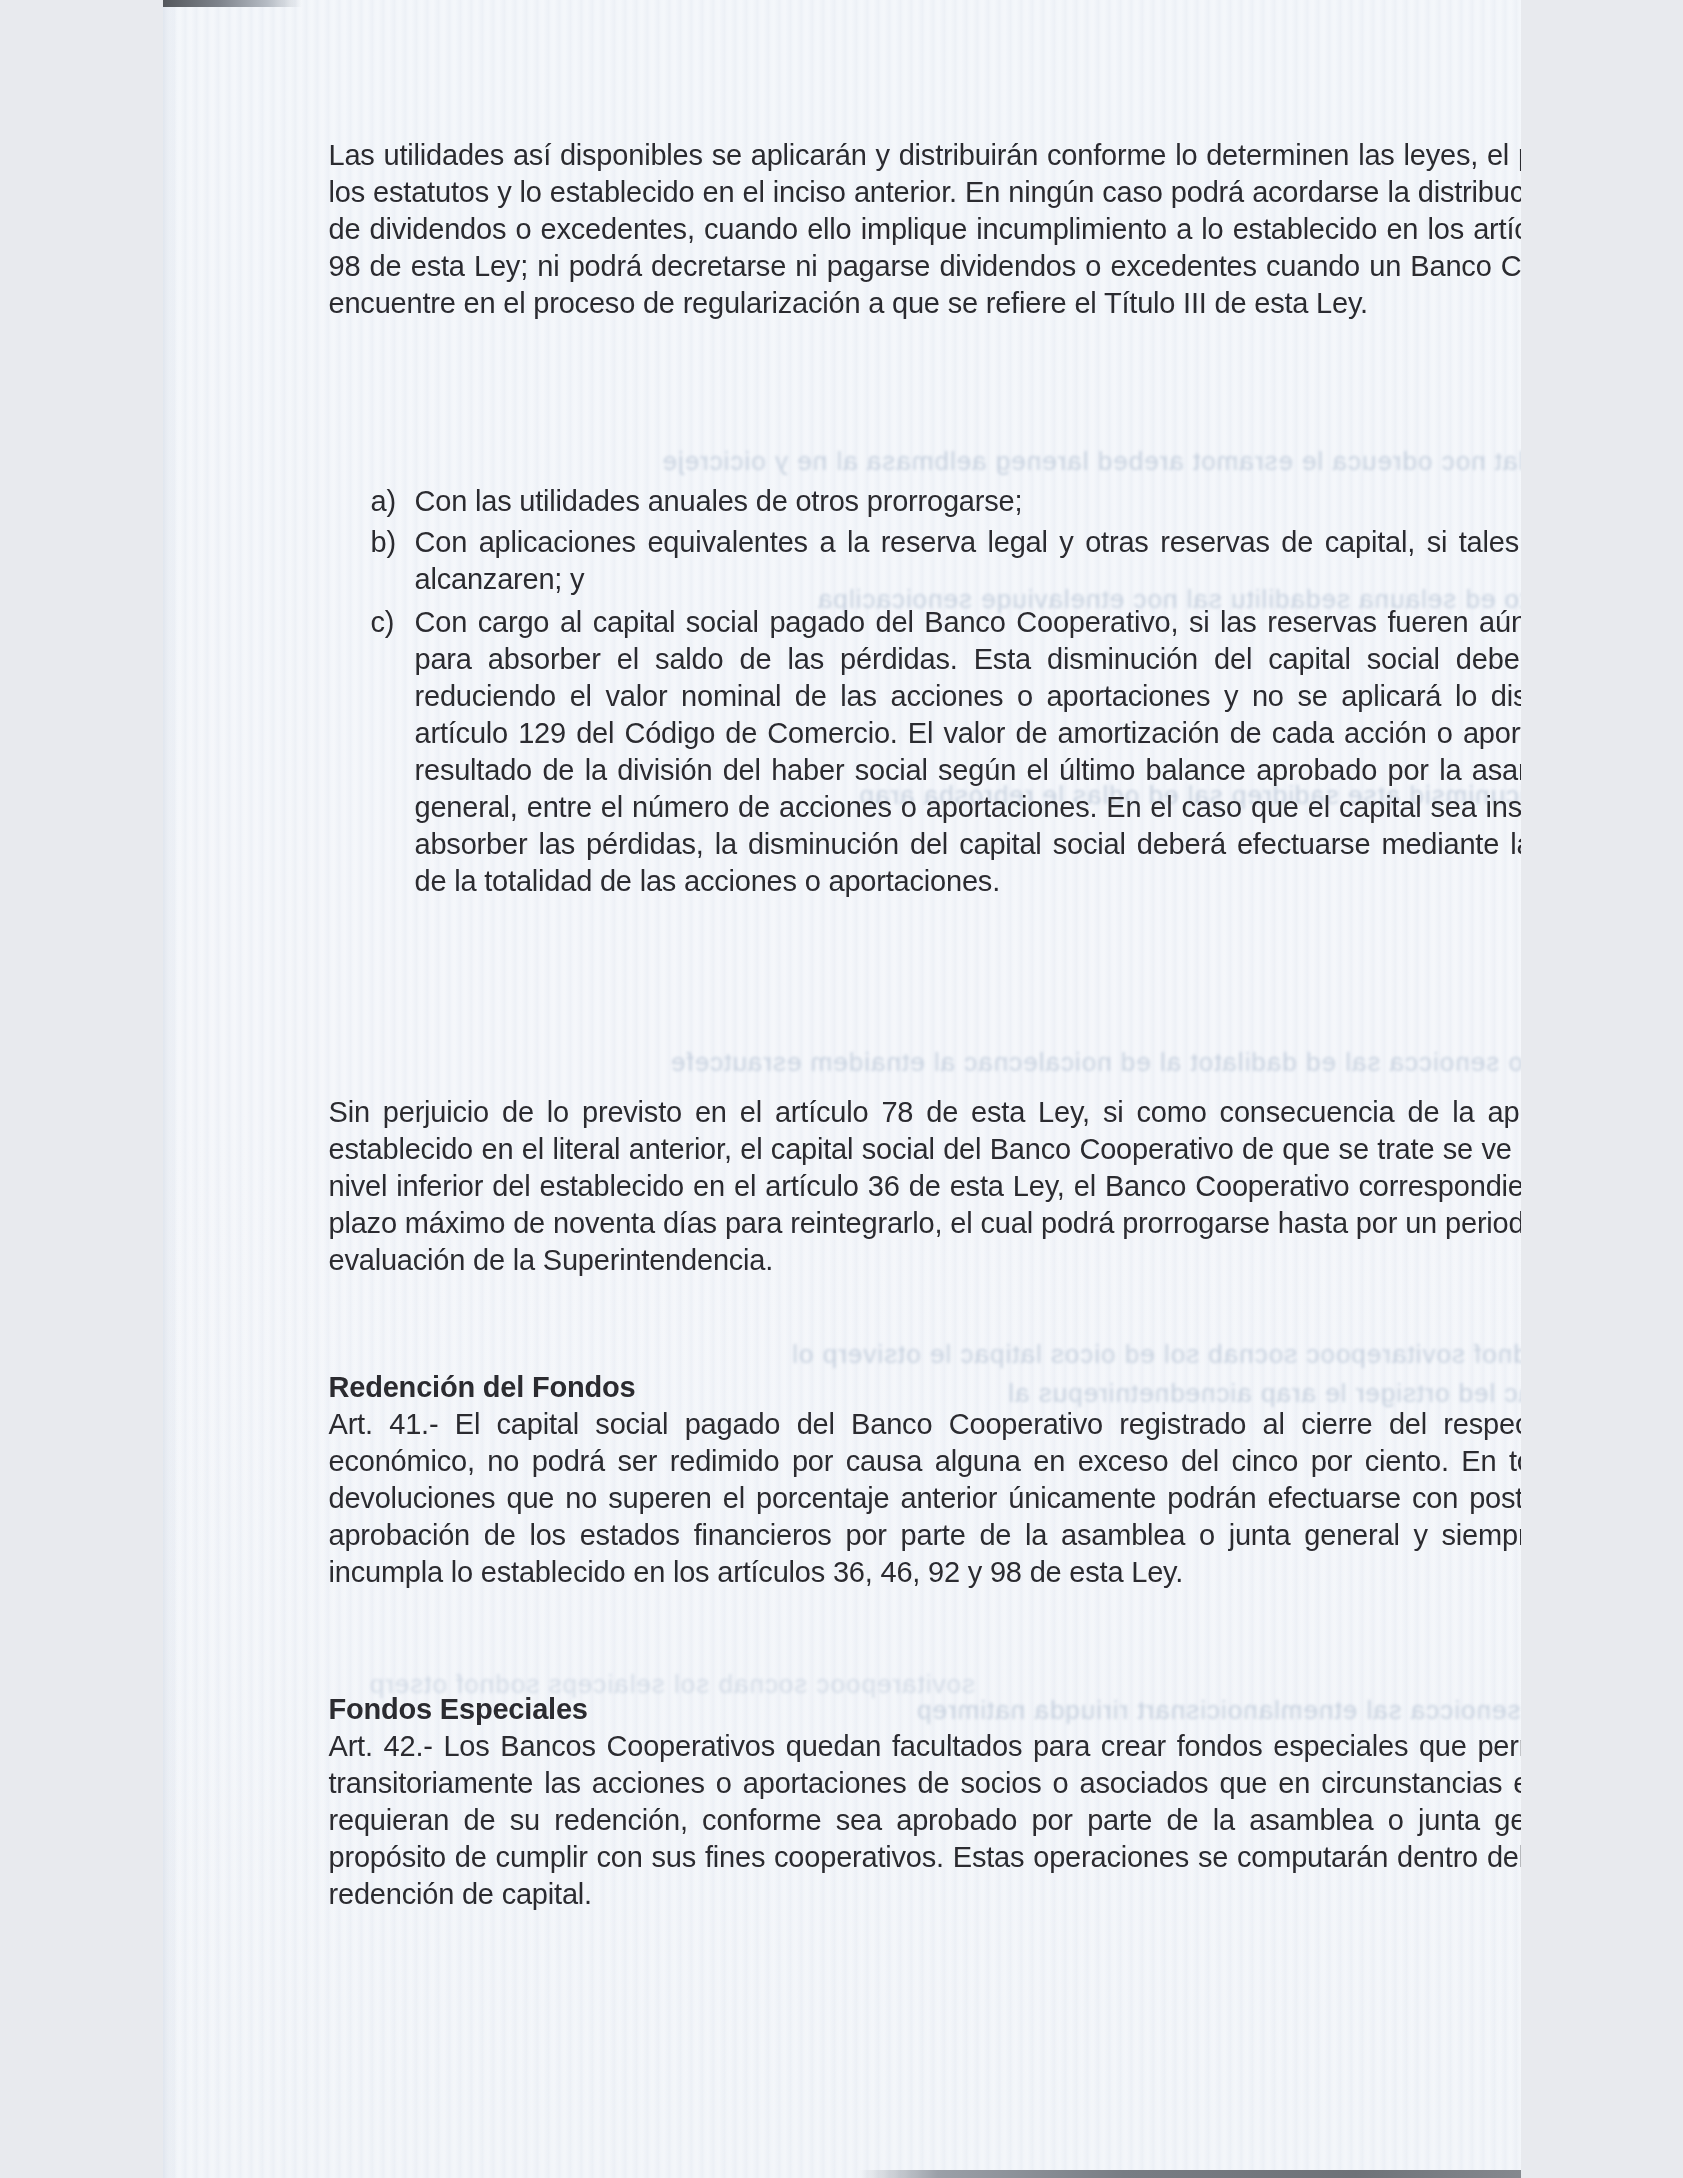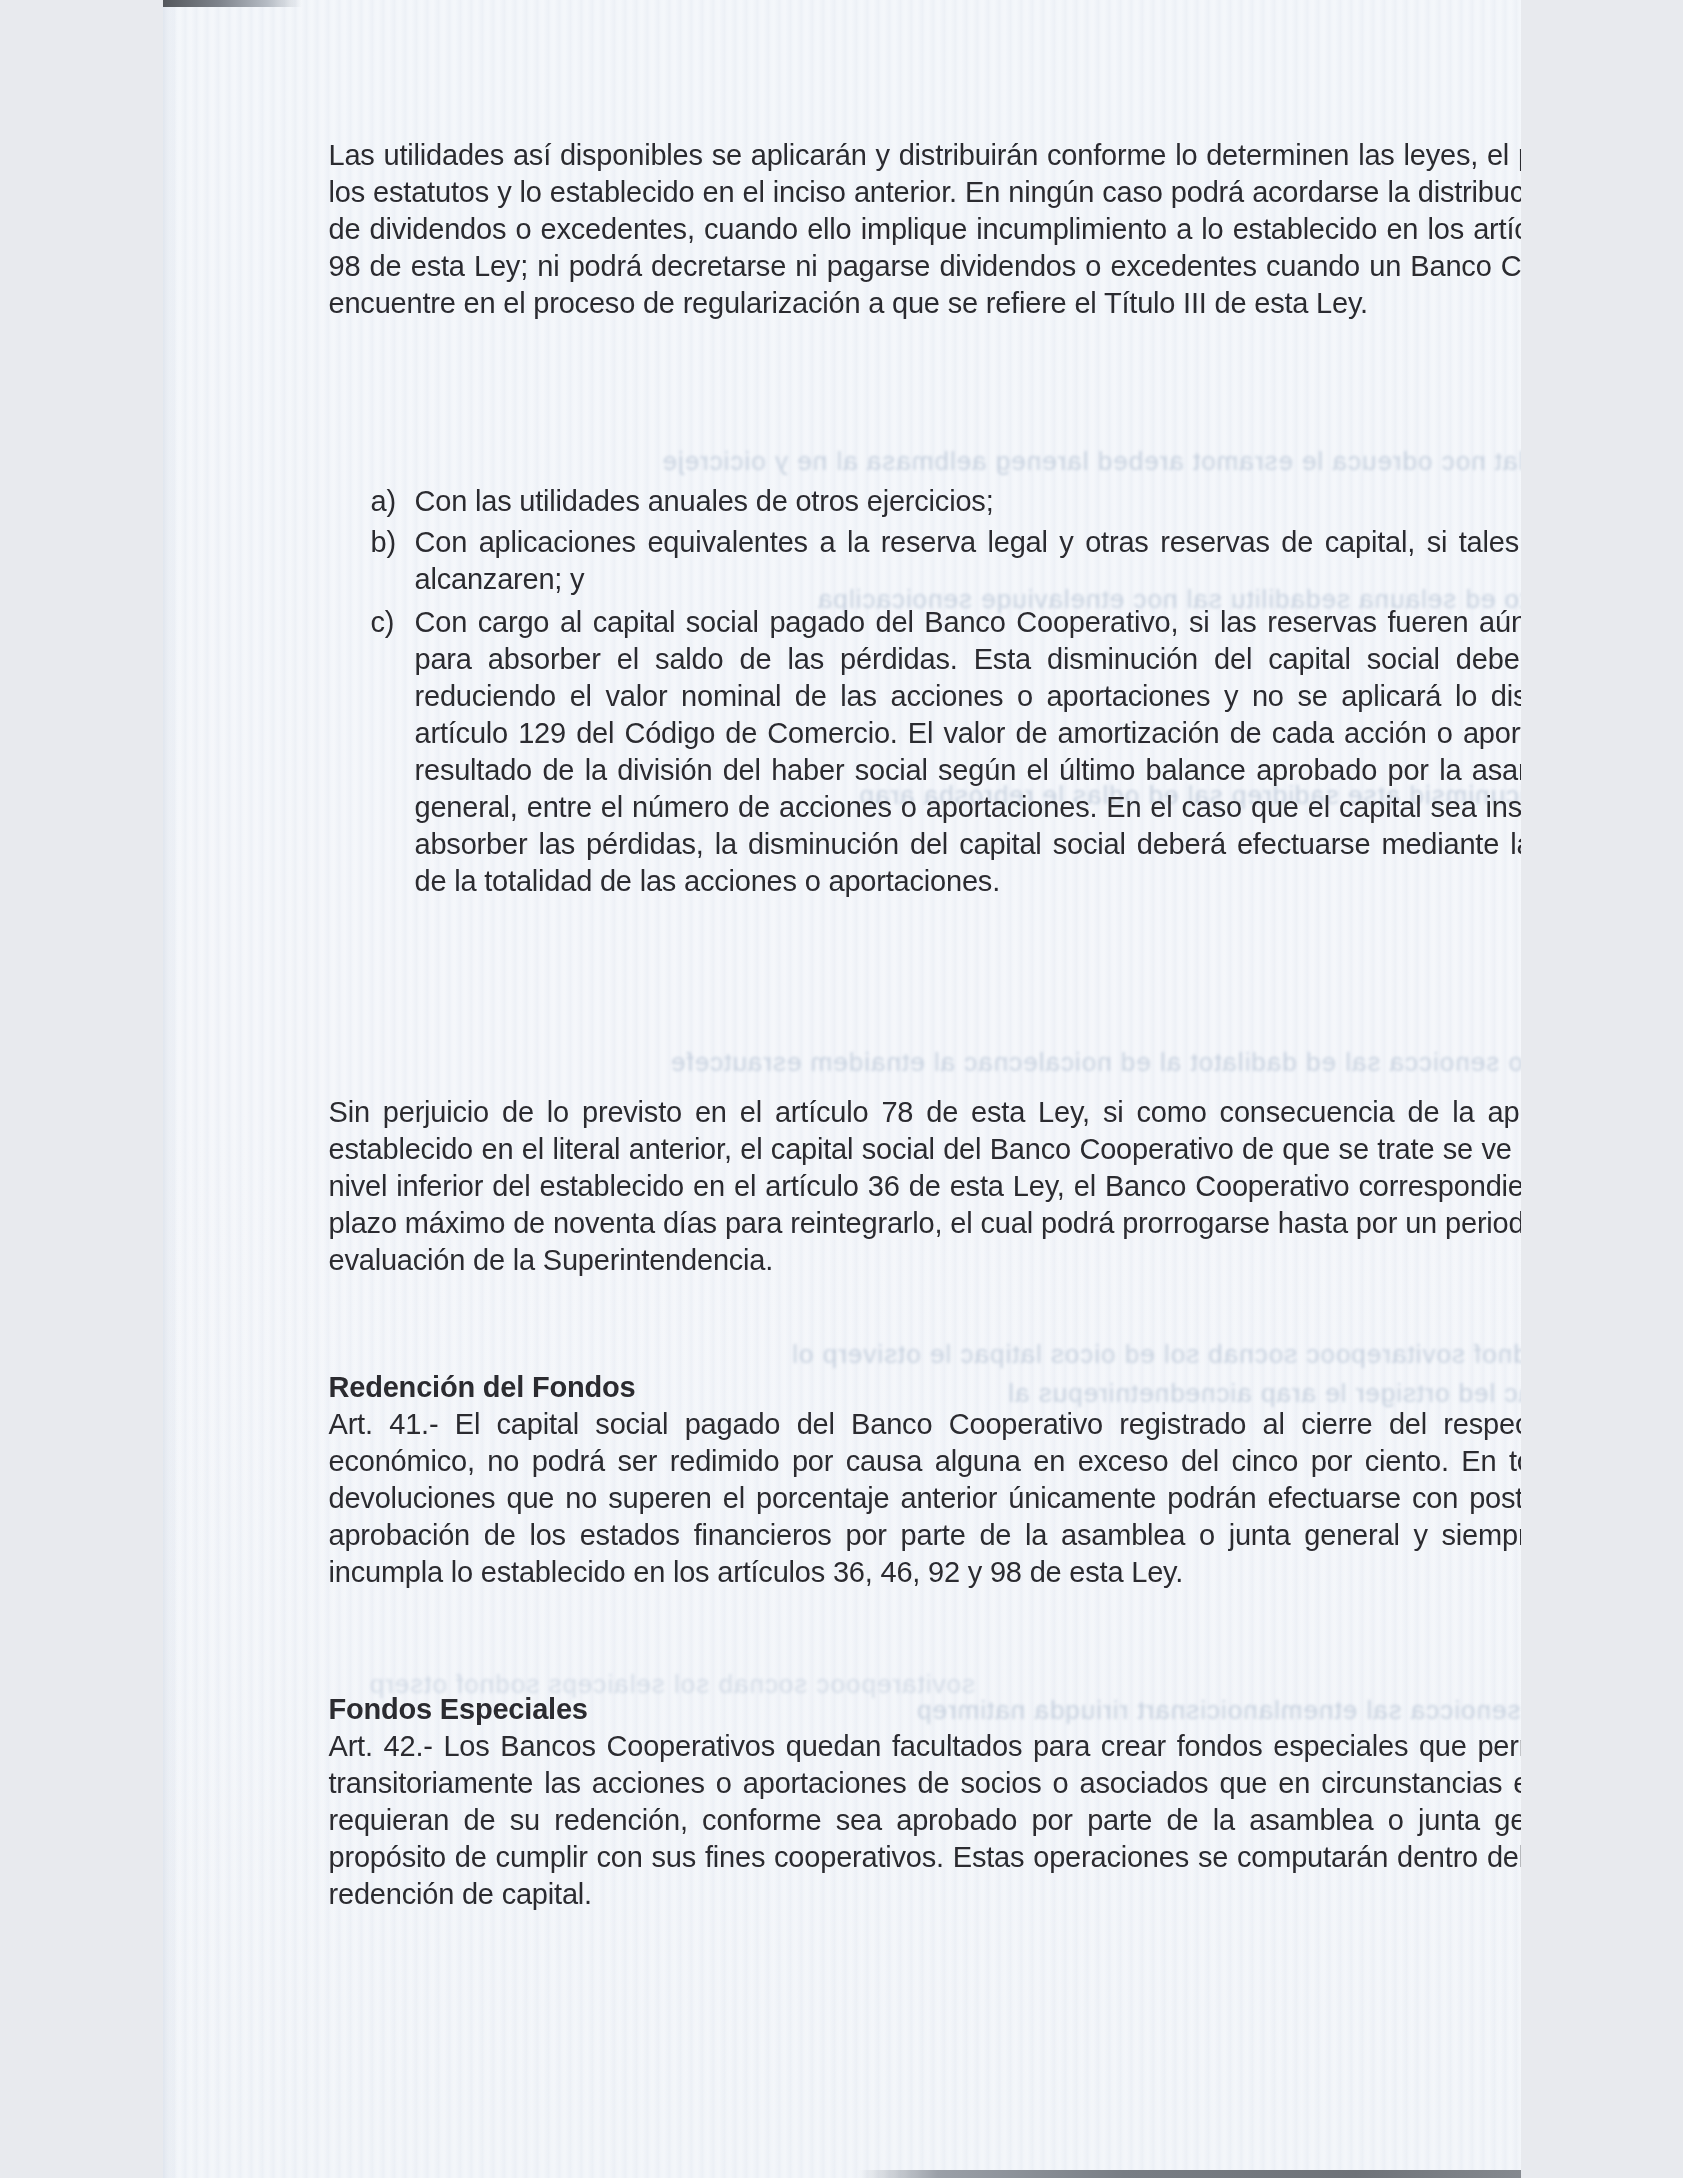--- a/index.html
+++ b/index.html
@@ -75,21 +75,21 @@
   <div class="ghost" style="top:1695px;left:554px;width:975px;">avreser al ed senoicca sal etnemlanoicisnart ririuqda natimrep</div>
 
   <div class="textblock" style="top:137px;">
     <p>Las utilidades así disponibles se aplicarán y distribuirán conforme lo determinen las leyes, el pacto social o los estatutos y lo establecido en el inciso anterior. En ningún caso podrá acordarse la distribución ni el pago de dividendos o excedentes, cuando ello implique incumplimiento a lo establecido en los artículos 46, 92 y 98 de esta Ley; ni podrá decretarse ni pagarse dividendos o excedentes cuando un Banco Cooperativo se encuentre en el proceso de regularización a que se refiere el Título III de esta Ley.</p>
   </div>
 
   <div class="textblock" style="top:477px;">
     <ul class="list">
       <li>
         <span class="marker">a)</span>
-        <span>Con las utilidades anuales de otros ejercicios;</span>
+        <span>Con las utilidades anuales de otros prorrogarse;</span>
       </li>
       <li>
         <span class="marker">b)</span>
         <span>Con aplicaciones equivalentes a la reserva legal y otras reservas de capital, si tales utilidades no alcanzaren; y</span>
       </li>
       <li style="margin-top:6px;">
         <span class="marker">c)</span>
         <span>Con cargo al capital social pagado del Banco Cooperativo, si las reservas fueren aún insuficientes para absorber el saldo de las pérdidas. Esta disminución del capital social deberá efectuarse reduciendo el valor nominal de las acciones o aportaciones y no se aplicará lo dispuesto en el artículo 129 del Código de Comercio. El valor de amortización de cada acción o aportación será el resultado de la división del haber social según el último balance aprobado por la asamblea o junta general, entre el número de acciones o aportaciones. En el caso que el capital sea insuficiente para absorber las pérdidas, la disminución del capital social deberá efectuarse mediante la cancelación de la totalidad de las acciones o aportaciones.</span>
       </li>
     </ul>

